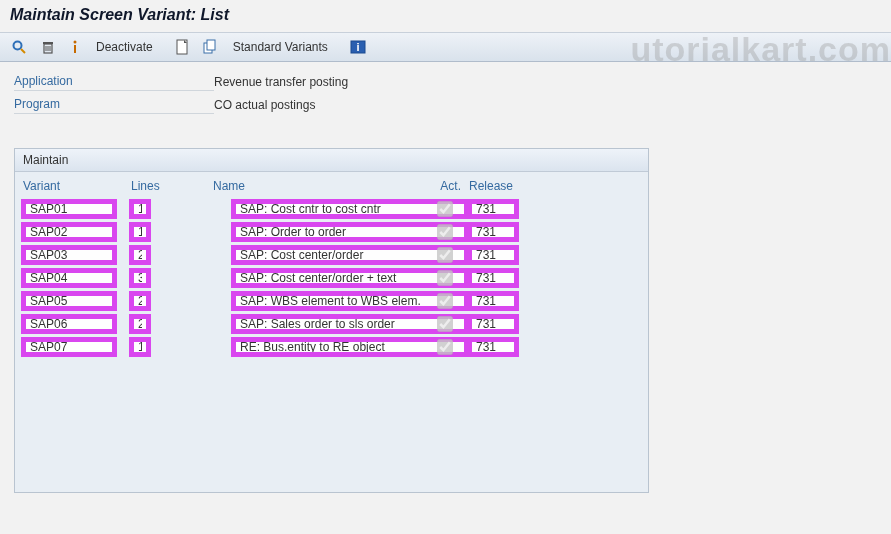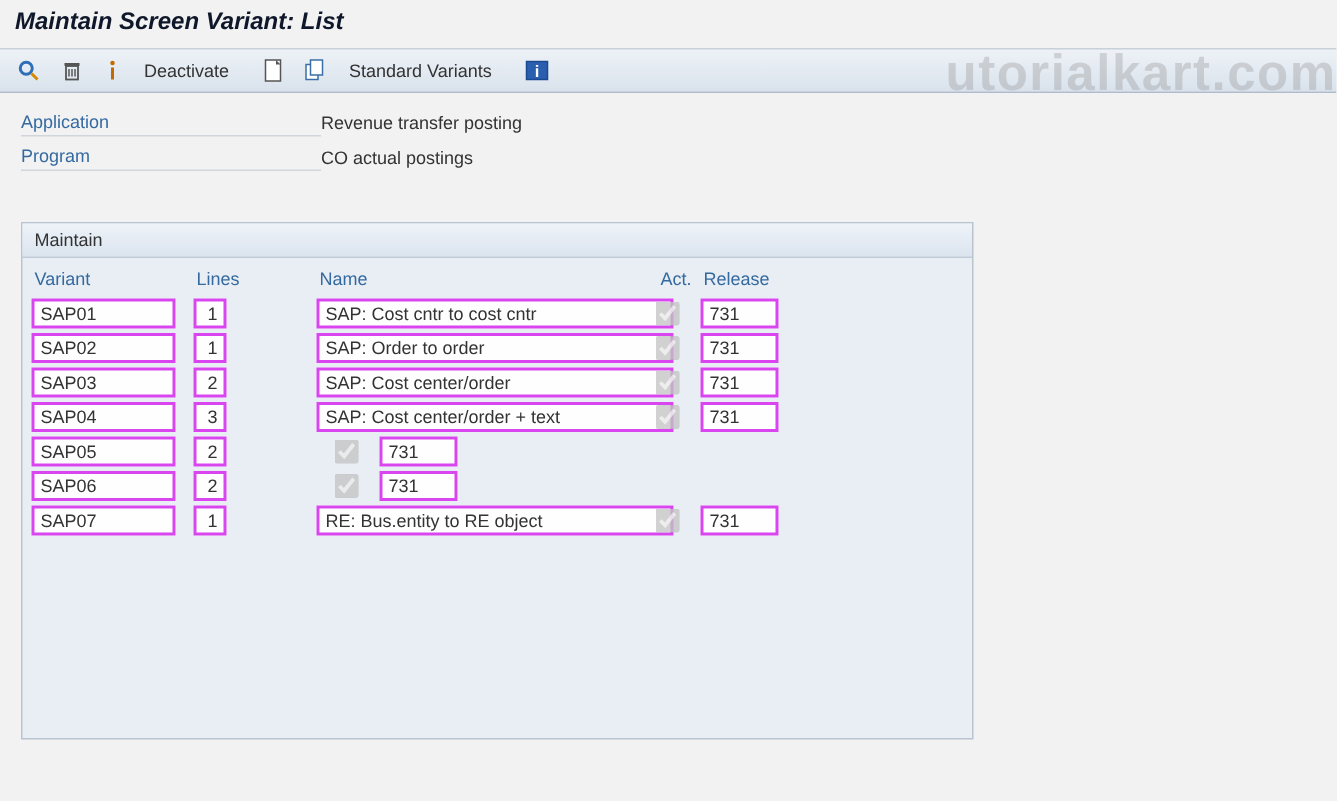--- a/index.html
+++ b/index.html
@@ -100,28 +100,28 @@
   .col-variant { width: 104px; }
   .col-lines   { width: 78px; display:flex; justify-content:flex-start;}
   .col-name    { width: 210px; }
   .col-act     { width: 38px; display:flex; justify-content:center; }
   .col-release { width: 60px; }
   .col-lines-h { width: 78px; }
   .col-act-h   { width: 38px; text-align: right; }
   input.cell, .cell-ro {
     font: inherit;
     height: 20px;
-    border: 2px solid #d946ef;
+    border: 5px solid #d946ef;
     background: #fefefe;
     padding: 1px 4px;
     color: #333;
   }
   .cell-variant { width: 96px; }
   .cell-lines   { width: 22px; text-align: right; padding-right:4px;}
-  .cell-name    { width: 238px; background:#f7f7f7; color:#555; }
+  .cell-name    { width: 238px; background:#f7f7f7; color:#555;margin-left:20px; }
   .cell-release { width: 52px; background:#f7f7f7; color:#555; }
   .cell-act-chk {
     width: 16px; height:16px;
   }
   .watermark {
     position: absolute;
     right: 0;
     top: 30px;
     font-size: 34px;
     color: rgba(150,150,150,0.35);
@@ -253,30 +253,32 @@
           <span class="col-act">
             <input type="checkbox" class="cell-act-chk" disabled="" checked="" style="">
           </span>
           <span class="col-release"><input class="cell cell-release" readonly="" value="731" style=""></span>
         </div>
         <div class="grid-row">
           <span class="col-variant"><input class="cell cell-variant" value="SAP05" style=""></span>
           <span class="col-lines">
             <input class="cell cell-lines" value="2" style="">
           </span>
+          <span class="col-name"><input class="cell cell-name" readonly="" value="SAP: WBS element to WBS elem." style=""></span>
           <span class="col-act">
             <input type="checkbox" class="cell-act-chk" disabled="" checked="" style="">
           </span>
           <span class="col-release"><input class="cell cell-release" readonly="" value="731" style=""></span>
         </div>
         <div class="grid-row">
           <span class="col-variant"><input class="cell cell-variant" value="SAP06" style=""></span>
           <span class="col-lines">
             <input class="cell cell-lines" value="2" style="">
           </span>
+          <span class="col-name"><input class="cell cell-name" readonly="" value="SAP: Sales order to sls order" style=""></span>
           <span class="col-act">
             <input type="checkbox" class="cell-act-chk" disabled="" checked="" style="">
           </span>
           <span class="col-release"><input class="cell cell-release" readonly="" value="731" style=""></span>
         </div>
         <div class="grid-row">
           <span class="col-variant"><input class="cell cell-variant" value="SAP07" style=""></span>
           <span class="col-lines">
             <input class="cell cell-lines" value="1" style="">
           </span>

